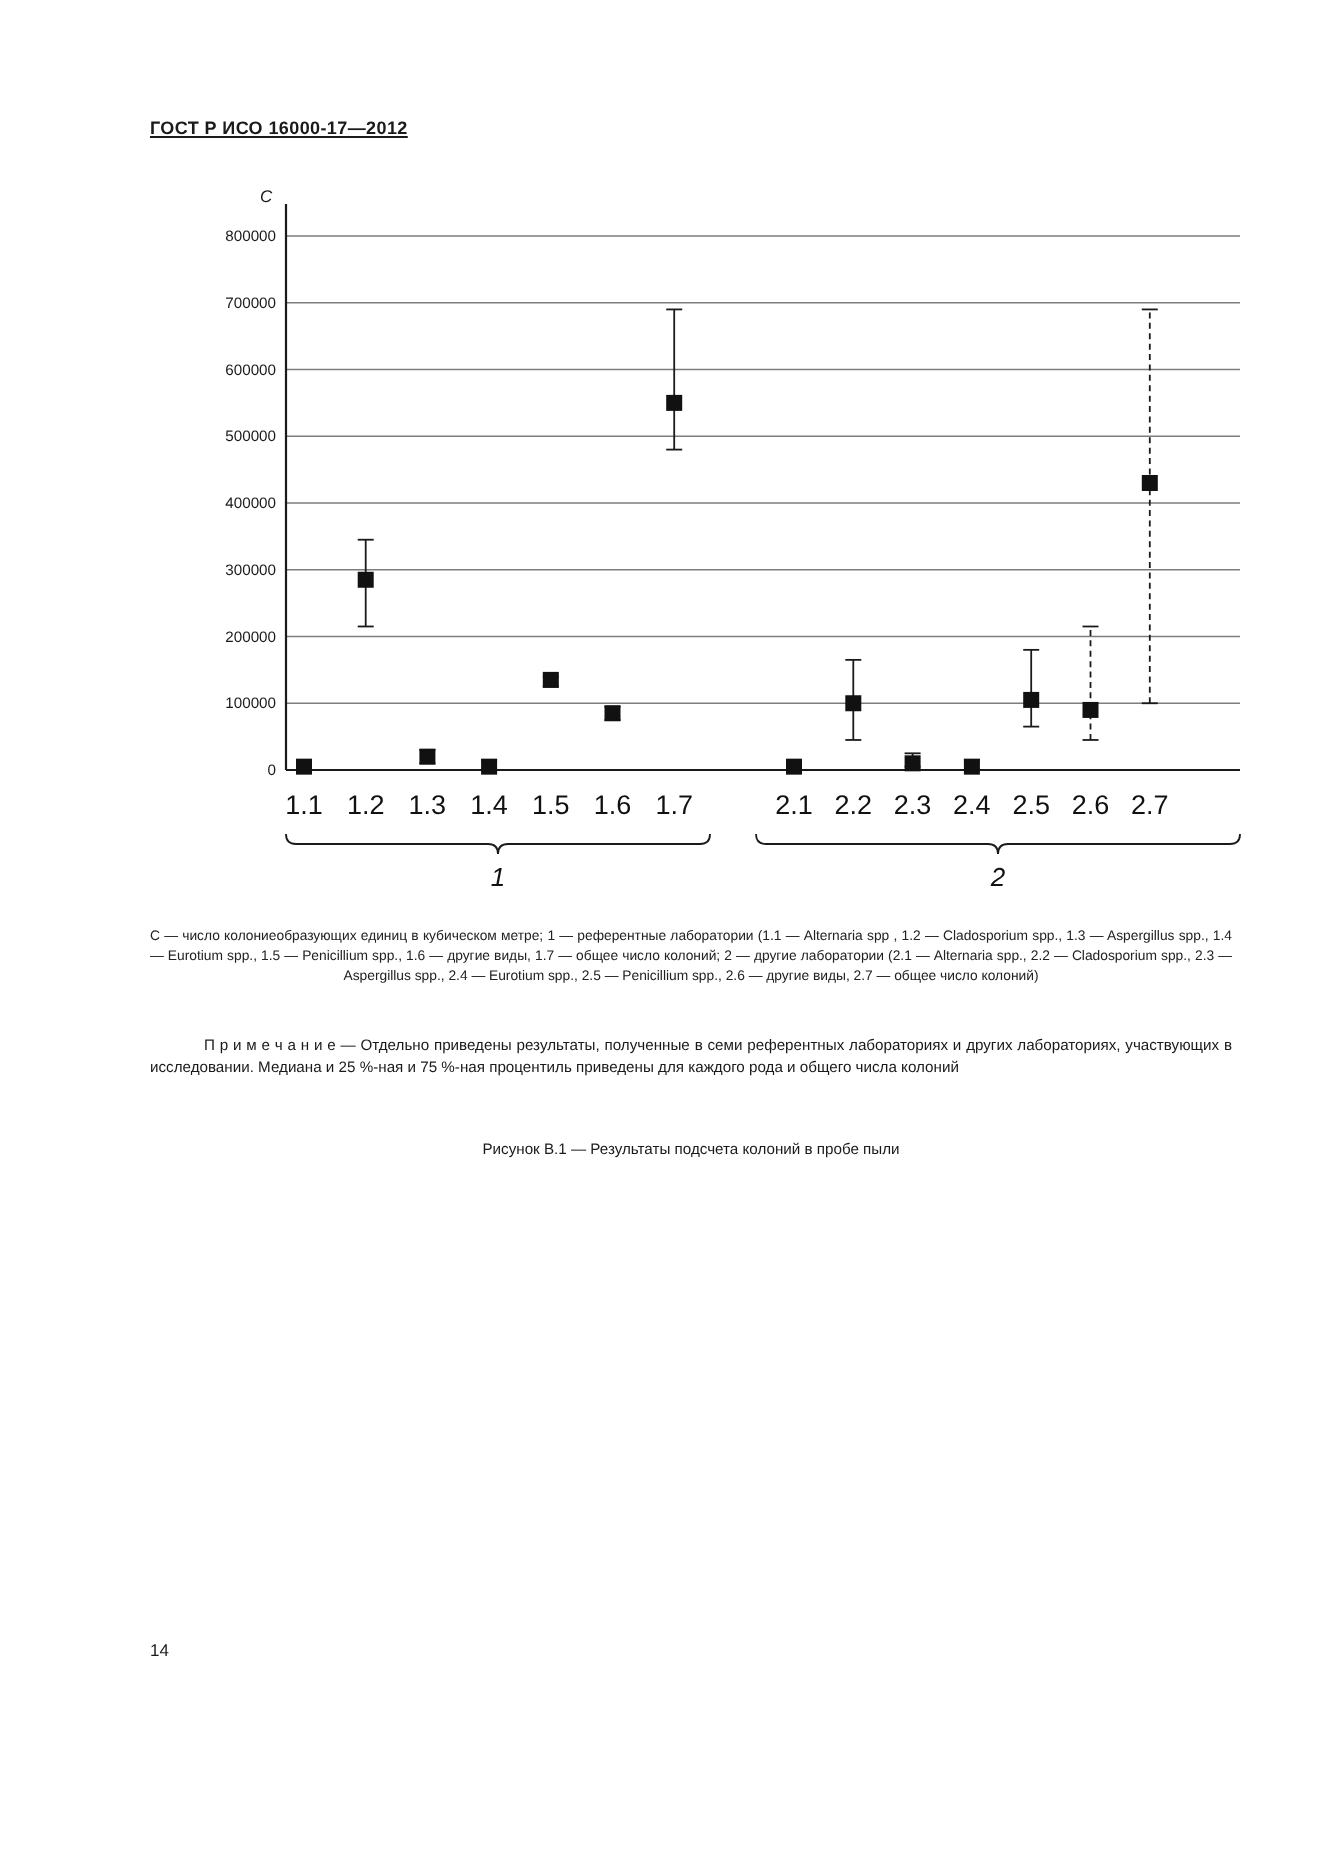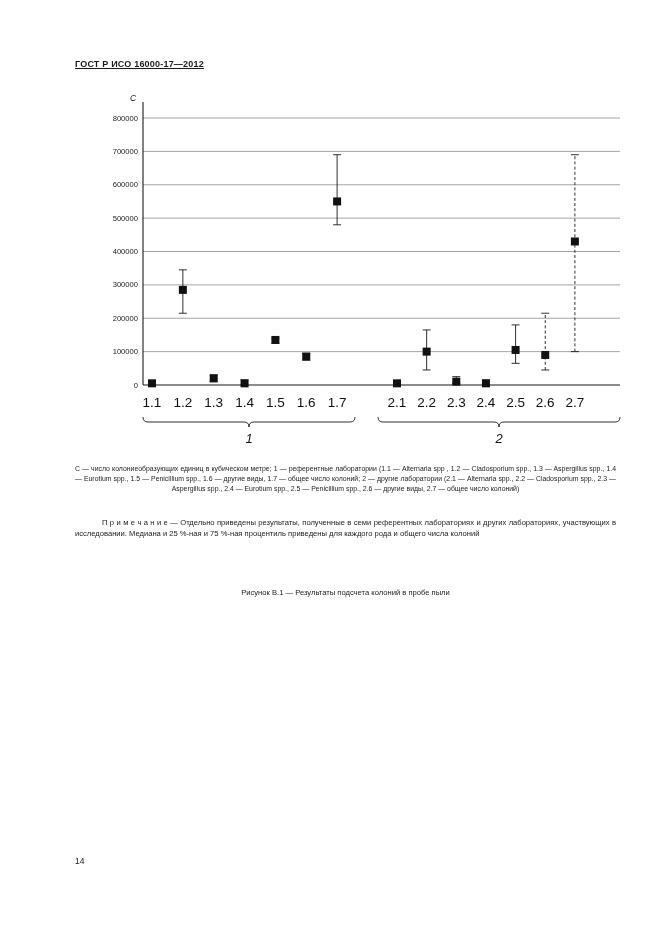--- a/index.html
+++ b/index.html
@@ -18,23 +18,23 @@
     position:absolute; left:75px; top:464px; width:541px;
     font-size:6.9px; line-height:1.48; text-align:justify; text-align-last:center;
     color:#222;
   }
   .note {
     position:absolute; left:75px; top:517px; width:541px;
     font-size:7.6px; line-height:1.5; text-align:justify; text-indent:27px;
   }
   .fig-caption {
     position:absolute; left:75px; top:570px; width:541px;
-    font-size:7.6px; text-align:center;margin-top:18px;
+    font-size:7.6px; text-align:center;
   }
-  .page-number { position:absolute; left:75px; top:856px; font-size:8.5px; }
+  .page-number { position:absolute; left:75px; top:820px; font-size:8.5px; }
 </style>
 </head>
 <body>
 
 <div class="page">
 
   <div class="header">ГОСТ Р ИСО 16000-17—2012</div>
 
   <div class="chart-wrap">
     <svg id="chart" width="545" height="372" viewBox="0 0 545 372">

